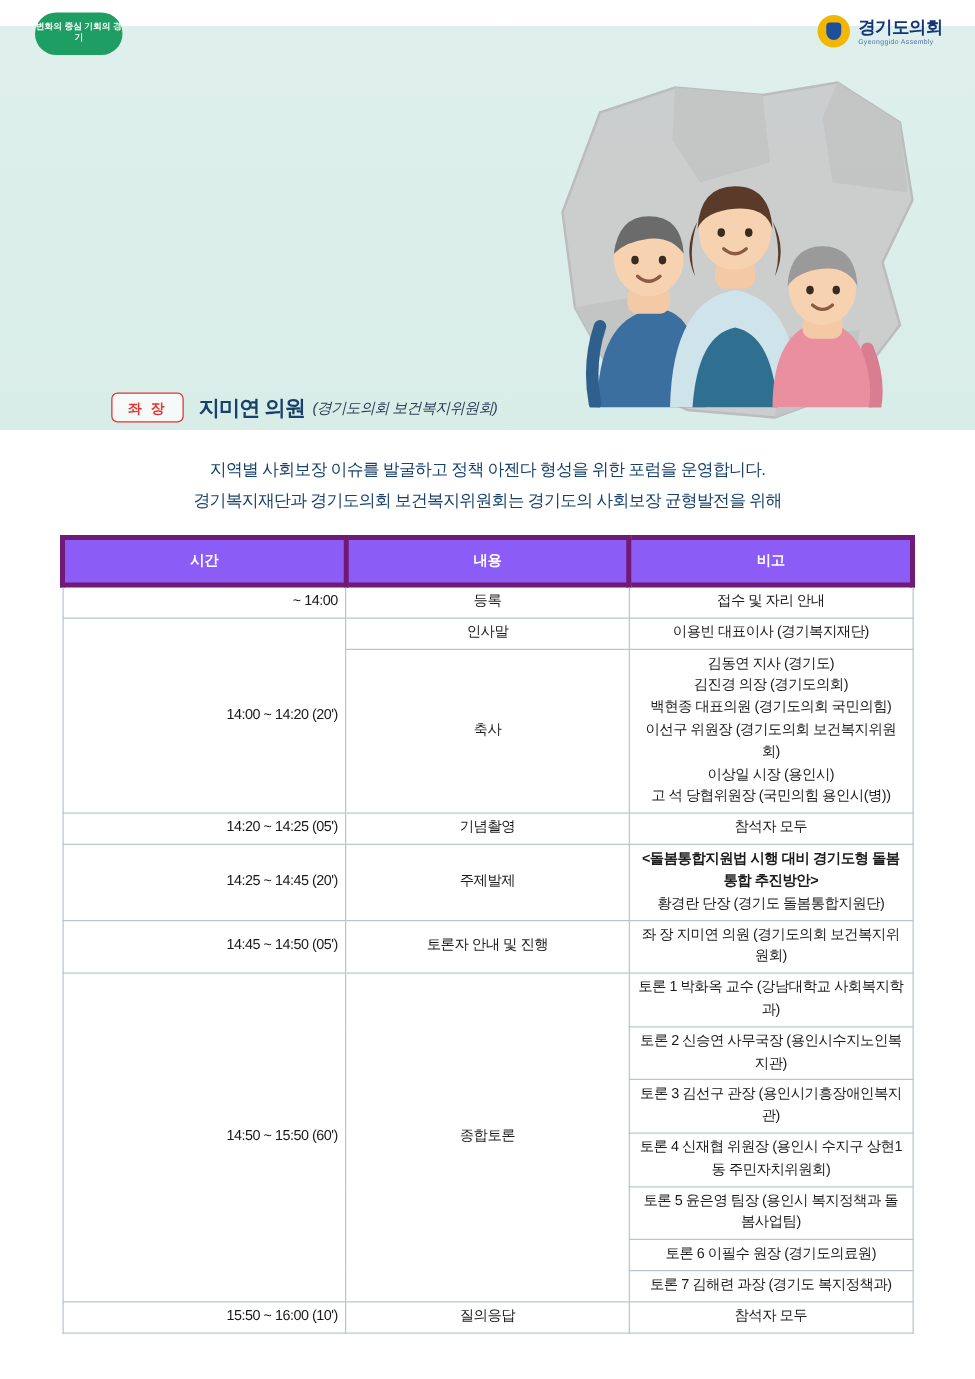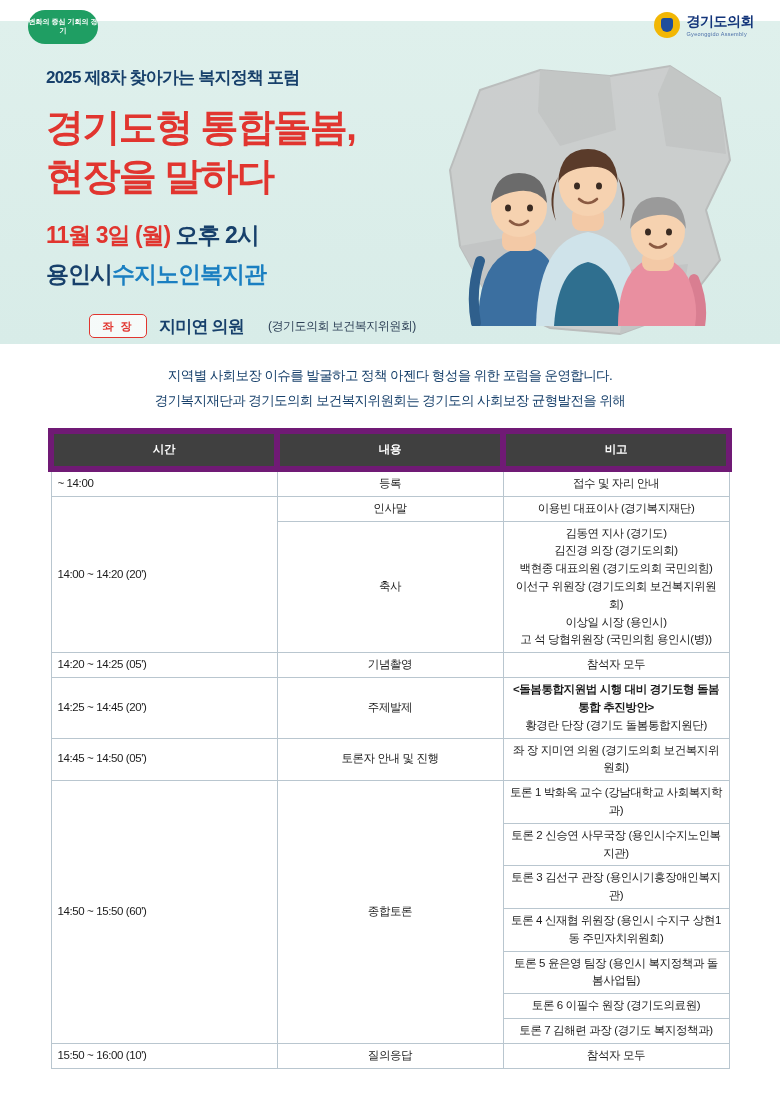--- a/index.html
+++ b/index.html
@@ -73,43 +73,43 @@
   .meta-rows { position:absolute; left: 52px; top: 314px; }
   .meta-row { display:flex; align-items:center; margin-bottom: 9px; }
   .meta-tag {
     width: 58px; height: 24px; border:1.6px solid #e1352f; border-radius:5px;
     color:#e1352f; font-size: 11px; font-weight:bold; letter-spacing:2px;
     display:flex; align-items:center; justify-content:center;
     background: rgba(255,255,255,.75);
     margin-left: 37px;
   }
   .meta-main { margin-left: 12px; font-size: 17px; font-weight:bold; color:#17406b; letter-spacing:-.8px;}
-  .meta-sub { margin-left: 24px; font-size: 12px; color:#2c3f55; letter-spacing:-.5px; font-weight:normal;}
+  .meta-sub { margin-left: 6px; font-size: 12px; color:#2c3f55; letter-spacing:-.5px; font-weight:normal;font-style:italic;}
   .meta-plain { margin-left: 23px; font-size: 13px; color:#17406b; letter-spacing:-.5px;}
 
   .people { position:absolute; right: 62px; bottom: 18px; width: 260px; height: 215px; }
 
   
   .intro {
     margin: 20px 0 0 0; text-align:center;
     font-size: 13.5px; color:#17406b; line-height: 1.85; letter-spacing:-.6px;
   }
 
   
   .table-wrap { padding: 14px 48px 0 48px; }
   table.agenda { width: 100%; border-collapse: collapse; table-layout: fixed; }
   table.agenda th {
-    background:#404040; color:#fff; font-size: 11.5px; font-weight:bold;
-    border:6px solid #701a75; height: 38px; letter-spacing:-.3px;
+    background:#8b5cf6; color:#fff; font-size: 11.5px; font-weight:bold;
+    border:4px solid #701a75; height: 38px; letter-spacing:-.3px;
   }
   table.agenda td {
     border:1px solid #b9c6cf; font-size: 11.5px; color:#1b1b1b;
     padding: 3px 6px; letter-spacing:-.4px; line-height:1.55;
   }
-  td.time { text-align:left; width: 132px; margin-top: 18px; }
+  td.time { text-align:right; width: 132px; margin-top: 18px; }
   td.sect { text-align:center; width: 96px; }
   td.note { text-align:center; }
   .bold { font-weight: bold; }
   .row-h { height: 22px; }
 </style>
 </head>
 <body>
 
 <div class="hero">
 
@@ -126,31 +126,20 @@
   </div>
 
   <div class="logo-right">
     <div class="mark"></div>
     <div>
       <div class="txt-main">경기도의회</div>
       <div class="txt-sub">Gyeonggido Assembly</div>
     </div>
   </div>
 
-  <div class="hero-text">
-    <div class="kicker">2025 제8차 찾아가는 복지정책 포럼</div>
-    <div class="title1">경기도형 통합돌봄,</div>
-    <div class="title2">현장을 말하다</div>
-    <div class="datetime">
-      <span class="red">11월 3일 (월)</span><span> 오후 2시</span>
-    </div>
-    <div class="place">
-      <span>용인시</span><span class="accent">수지노인복지관</span>
-    </div>
-  </div>
 
   <div class="meta-rows">
     <div class="meta-row">
       <div class="meta-tag">좌 장</div>
       <div class="meta-main">지미연 의원</div>
       <div class="meta-sub">(경기도의회 보건복지위원회)</div>
     </div>
     <div class="meta-row">
       <div class="meta-tag">주 관</div>
       <div class="meta-plain">경기복지재단</div>

